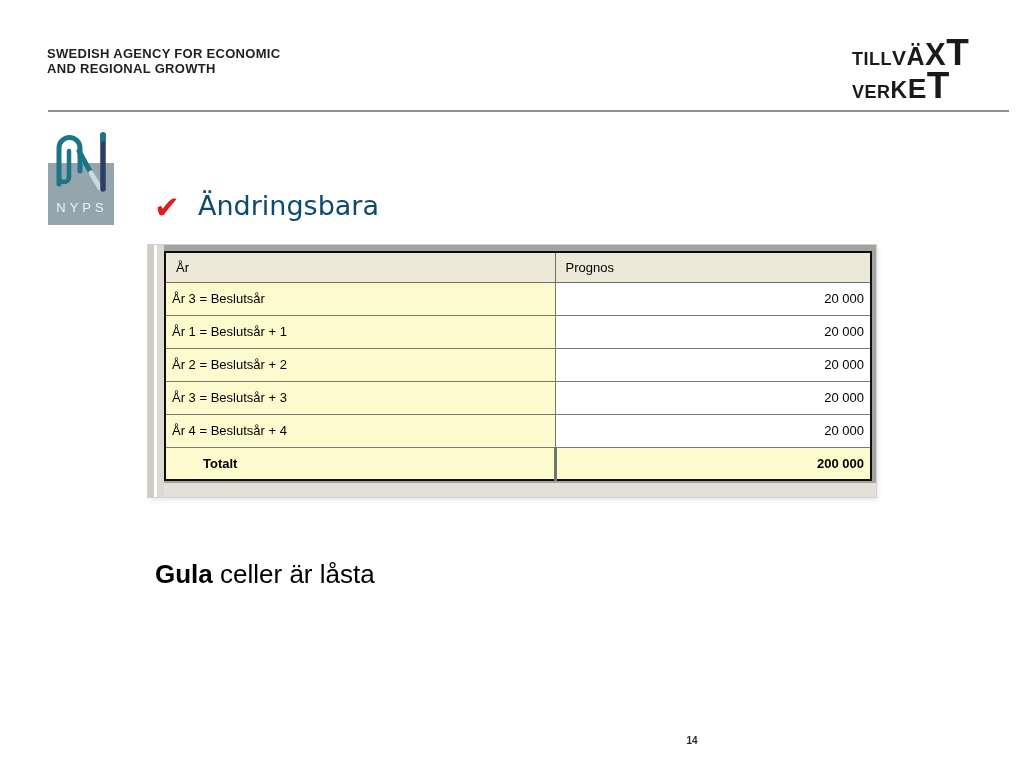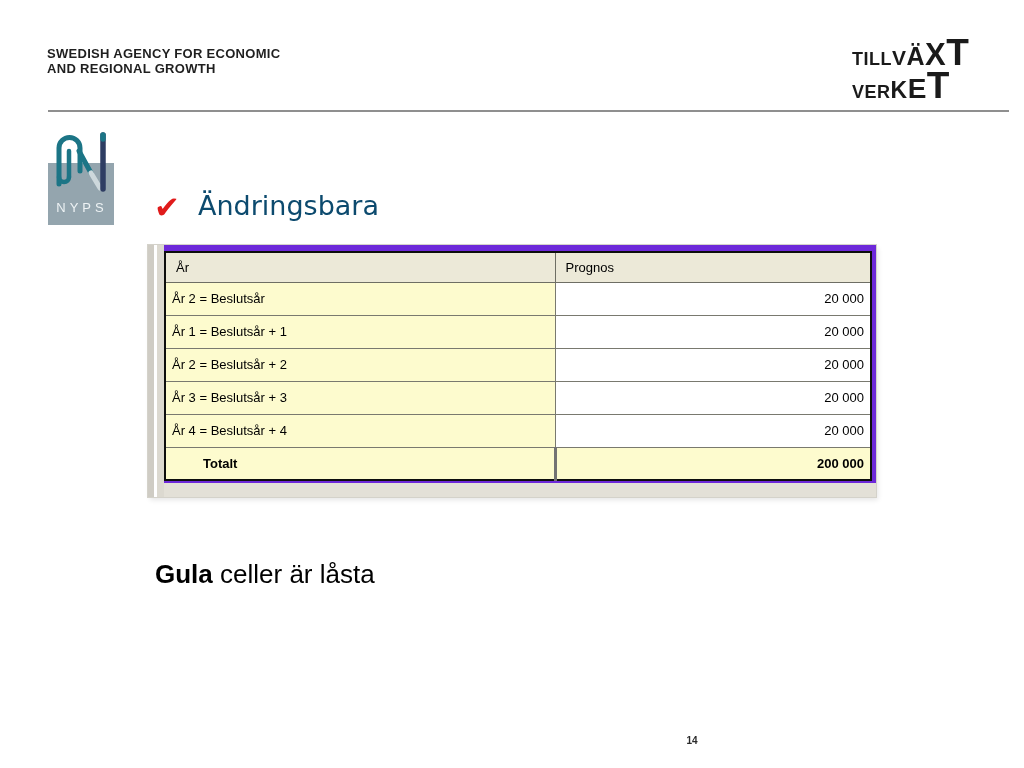--- a/index.html
+++ b/index.html
@@ -41,21 +41,21 @@
     margin-top:3px; font-family:"DejaVu Sans", sans-serif;
   }
   .title-text {
     font-family:"DejaVu Sans", sans-serif; font-size:27px; color:#0c4a6e;
     line-height:1.25; margin-left:18px;
   }
 
   
   .shot {
     position:absolute; left:148px; top:245px; width:728px; height:252px;
-    background:#6d28d9; outline:1px solid #d4d2ca;
+    background:#a3a3a3; outline:1px solid #d4d2ca;
     box-shadow:2px 3px 5px rgba(0,0,0,0.10);
   }
   .shot-left-strip {
     position:absolute; left:0; top:0; width:16px; height:100%;
     background:linear-gradient(90deg,#cfccc4 0 6px,#ffffff 6px 9px,#dcd9d0 9px 16px);
   }
   .shot-bottom-strip {
     position:absolute; left:16px; bottom:0; width:712px; height:14px;
     background:#e3e0d7;
   }
@@ -155,21 +155,21 @@
           <col class="c2">
         </colgroup>
       <thead>
         <tr>
           <th class="first">År</th>
           <th>Prognos</th>
         </tr>
       </thead>
       <tbody>
           <tr class="data-row">
-            <td class="c-label">År 2 = Beslutsår</td>
+            <td class="c-label">År 3 = Beslutsår</td>
             <td class="c-value">20 000</td>
           </tr>
           <tr class="data-row">
             <td class="c-label">År 1 = Beslutsår + 1</td>
             <td class="c-value">20 000</td>
           </tr>
           <tr class="data-row">
             <td class="c-label">År 2 = Beslutsår + 2</td>
             <td class="c-value">20 000</td>
           </tr>

